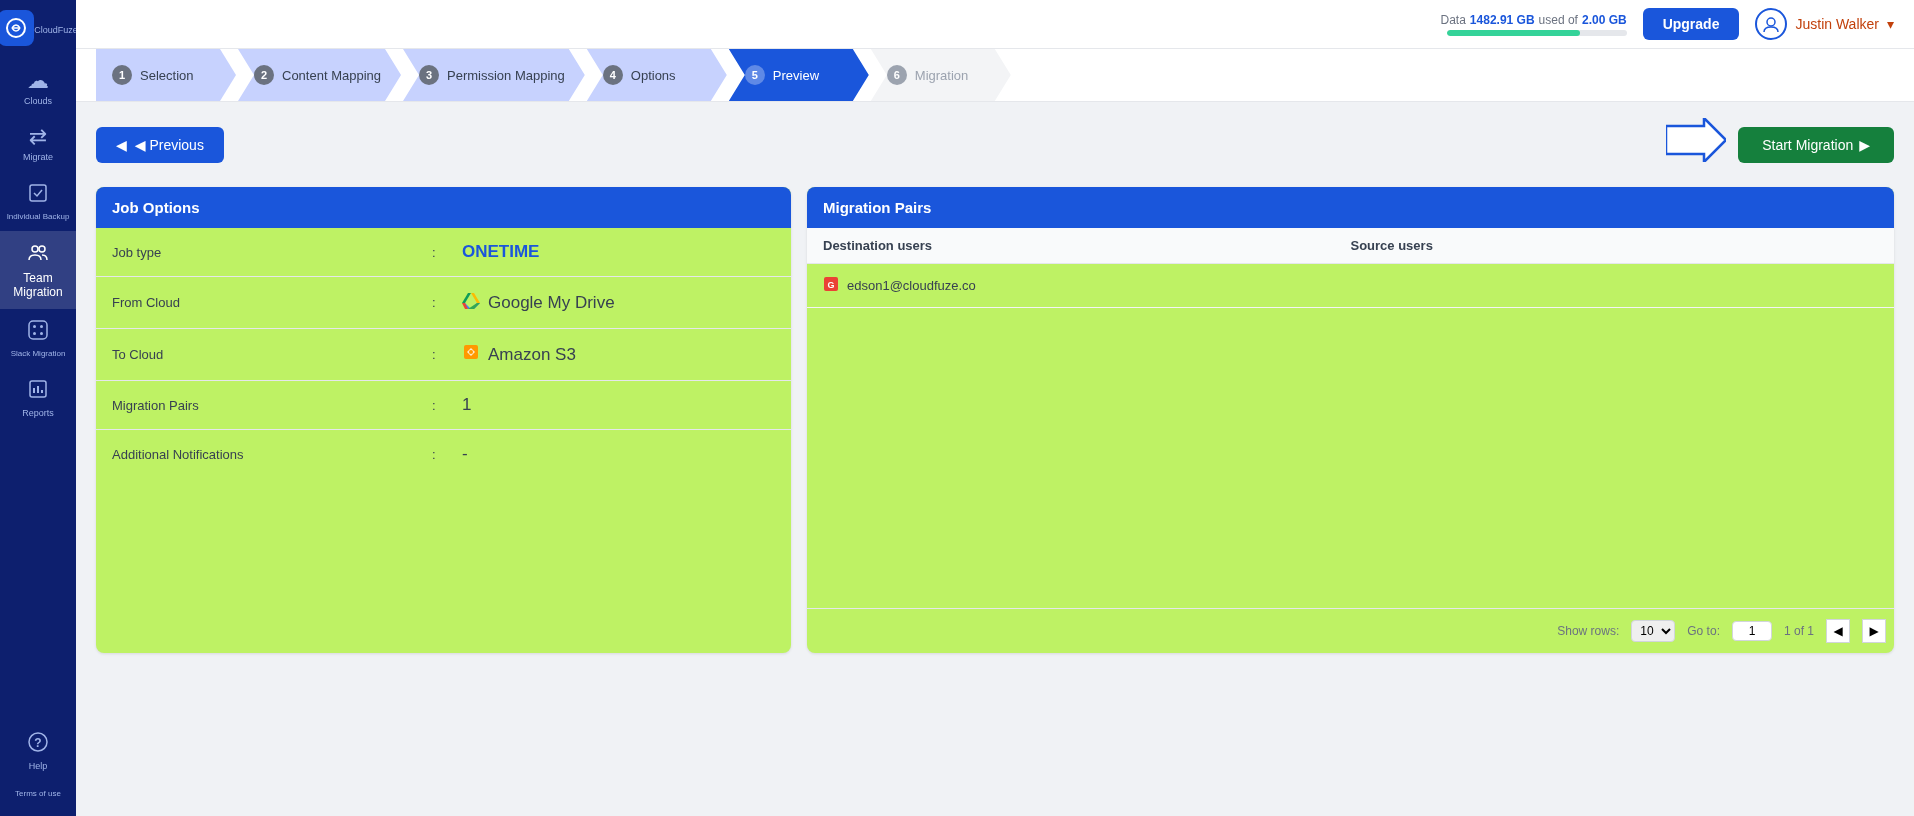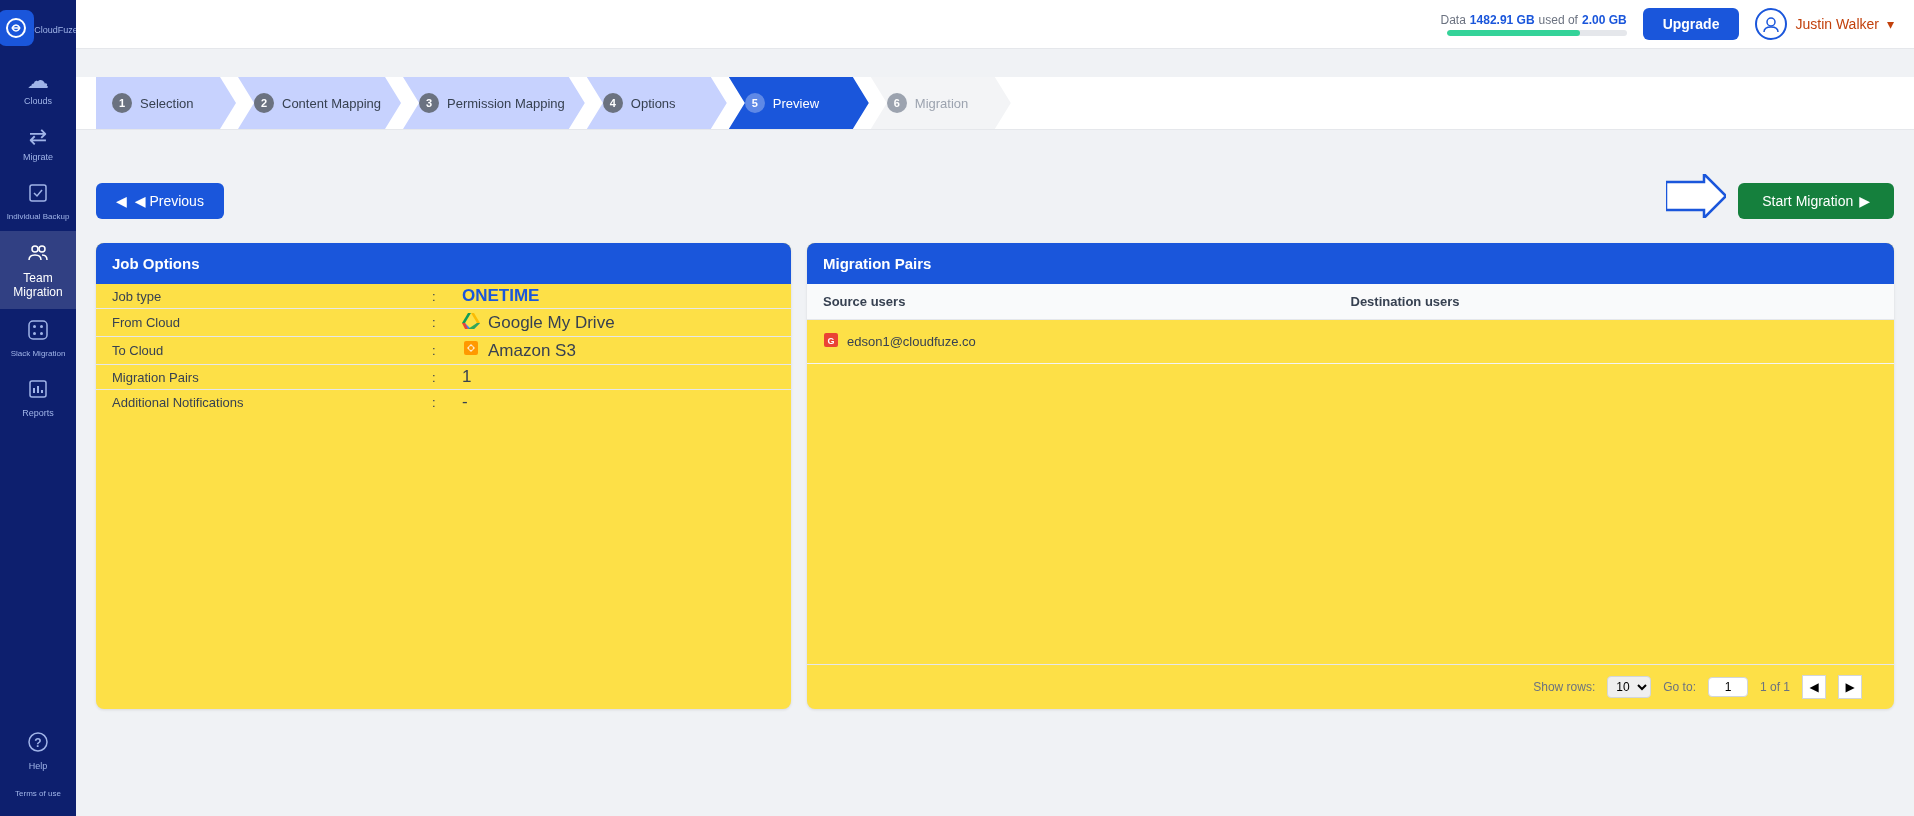--- a/index.html
+++ b/index.html
@@ -71,21 +71,20 @@
       text-align: center;
       cursor: pointer;
     }
 
     
     .main {
       flex: 1;
       display: flex;
       flex-direction: column;
       overflow: hidden;
-      gap: 28px;
     }
 
     
     .topbar {
       background: white;
       padding: 8px 20px;
       display: flex;
       align-items: center;
       justify-content: flex-end;
       border-bottom: 1px solid #e5e7eb;
@@ -250,42 +249,42 @@
       align-items: center;
       gap: 12px;
     }
 
     
     .panels {
       display: flex;
       gap: 16px;
     }
     .panel {
-      background: #fde047;
+      background: #bef264;
       border-radius: 8px;
       overflow: hidden;
       box-shadow: 0 1px 3px rgba(0,0,0,0.1);
     }
     .panel-left { flex: 0 0 695px; }
     .panel-right { flex: 1; }
     .panel-header {
       background: #1a56db;
       color: white;
       padding: 12px 16px;
       font-size: 15px;
       font-weight: bold;
     }
     .panel-body { padding: 0; }
 
     
     .job-row {
       display: flex;
       align-items: center;
       border-bottom: 1px solid #e5e7eb;
-      padding: 2px 16px;
+      padding: 14px 16px;
     }
     .job-row:last-child { border-bottom: none; }
     .job-label {
       flex: 0 0 320px;
       font-size: 13px;
       color: #374151;
     }
     .job-colon {
       flex: 0 0 30px;
       color: #374151;
@@ -324,21 +323,21 @@
       font-size: 13px;
       color: #374151;
       display: flex;
       align-items: center;
       gap: 8px;
     }
     .pairs-footer {
       display: flex;
       align-items: center;
       justify-content: flex-end;
-      padding: 10px 32px;
+      padding: 10px 8px;
       border-top: 1px solid #e5e7eb;
       gap: 12px;
       font-size: 12px;
       color: #6b7280;
     }
     .pairs-footer select {
       border: 1px solid #d1d5db;
       border-radius: 4px;
       padding: 2px 4px;
       font-size: 12px;
@@ -575,22 +574,22 @@
             <div class="job-label">Additional Notifications</div>
             <div class="job-colon">:</div>
             <div class="job-value">-</div>
           </div>
         </div>
       </div>
 
       <div class="panel panel-right">
         <div class="panel-header">Migration Pairs</div>
         <div class="pairs-header">
+          <div class="pairs-header-col">Destination users</div>
           <div class="pairs-header-col">Source users</div>
-          <div class="pairs-header-col">Destination users</div>
         </div>
         <div class="pairs-row">
           <div class="pairs-col">
             <span>
               <svg width="16" height="16" viewBox="0 0 16 16">
                 <rect x="1" y="1" width="14" height="14" rx="2" fill="#EA4335"></rect>
                 <text x="8" y="12" text-anchor="middle" fill="white" font-size="9" font-weight="bold">G</text>
               </svg>
             </span>
             <span>edson1@cloudfuze.co</span>

